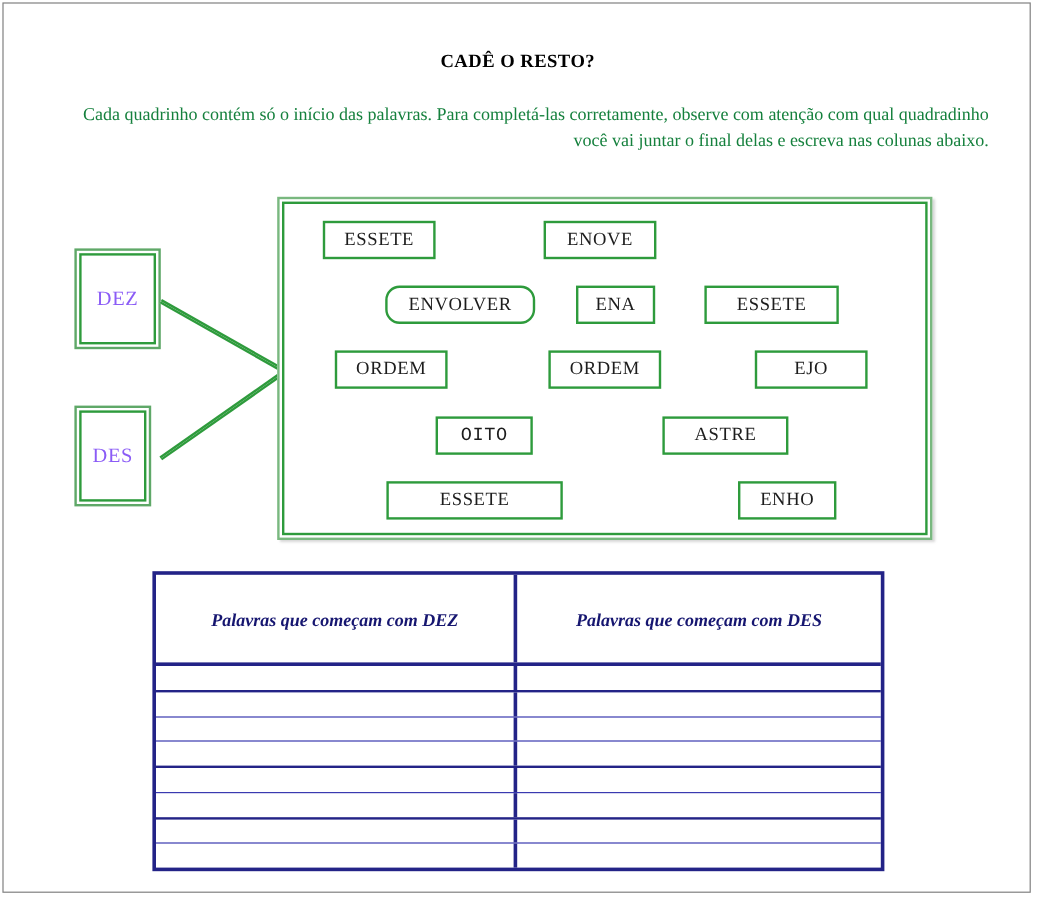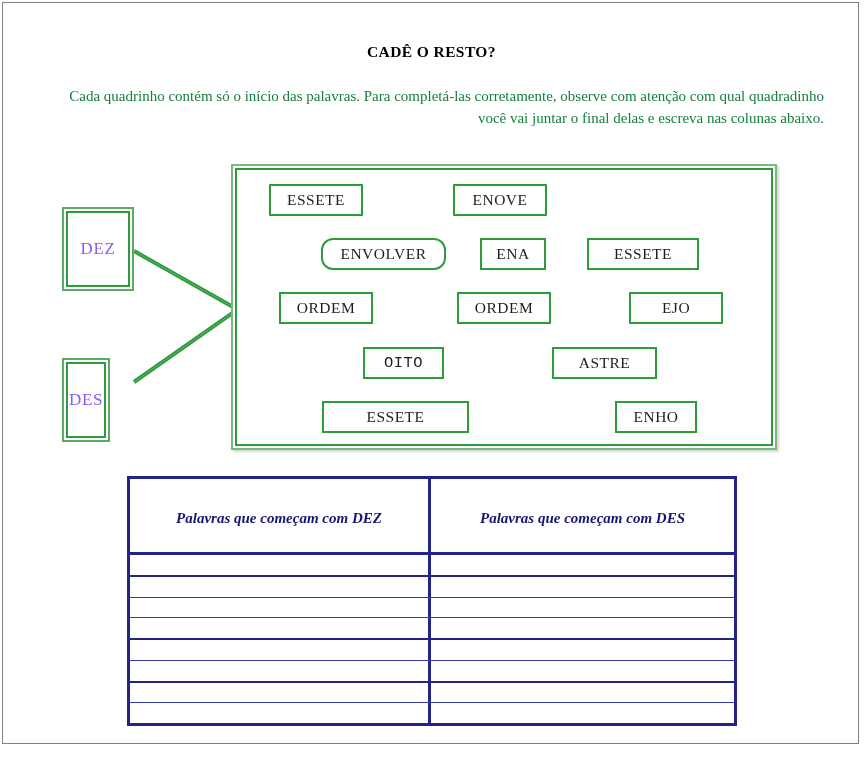--- a/index.html
+++ b/index.html
@@ -63,21 +63,21 @@
     border: 2px solid #2e9b3c;
     box-sizing: border-box;
     display: flex;
     align-items: center;
     justify-content: center;
     font-size: 17px;
     letter-spacing: 0.6px;
     color: #8b5cf6;
   }
   #prefix-dez { left: 59px; top: 204px; width: 72px; height: 84px; }
-  #prefix-des { left: 59px; top: 335px; width: 48px; height: 84px; margin-top: 20px; }
+  #prefix-des { left: 59px; top: 335px; width: 64px; height: 84px; }
 
   
   .connector {
     position: absolute;
     height: 0;
     border-top: 2px solid #2e9b3c;
     border-bottom: 2px solid #2e9b3c;
     background: #ffffff;
     transform-origin: left center;
     box-sizing: border-box;

